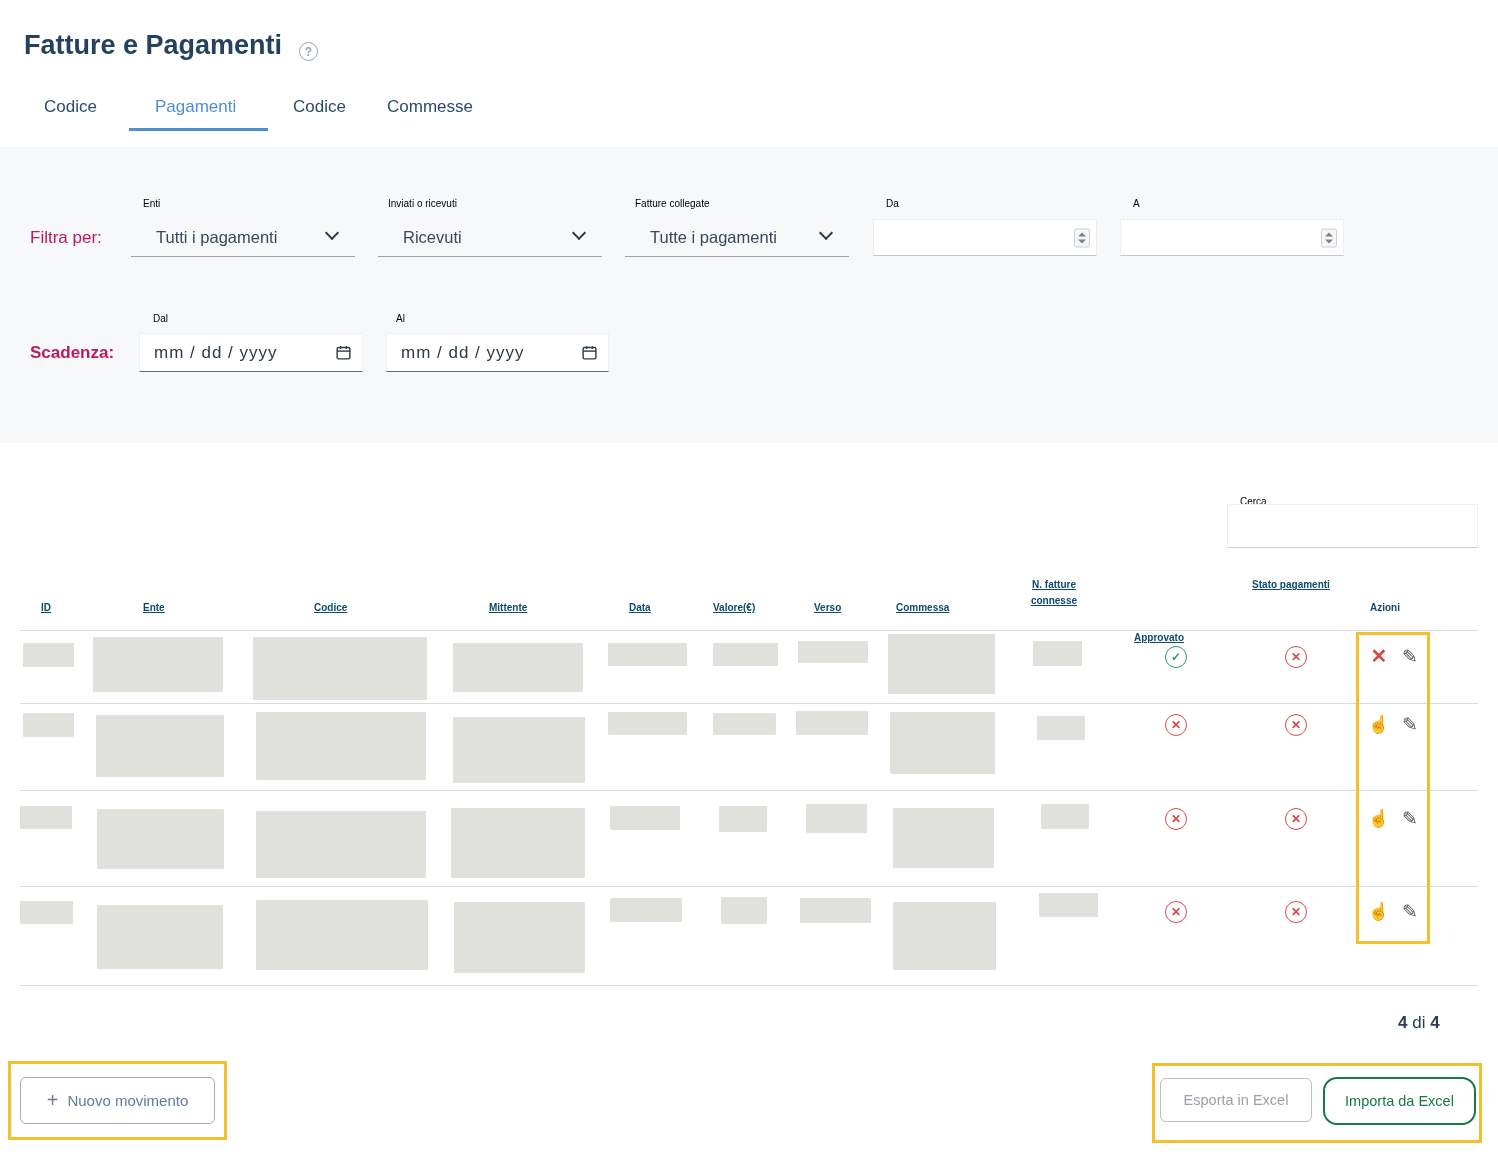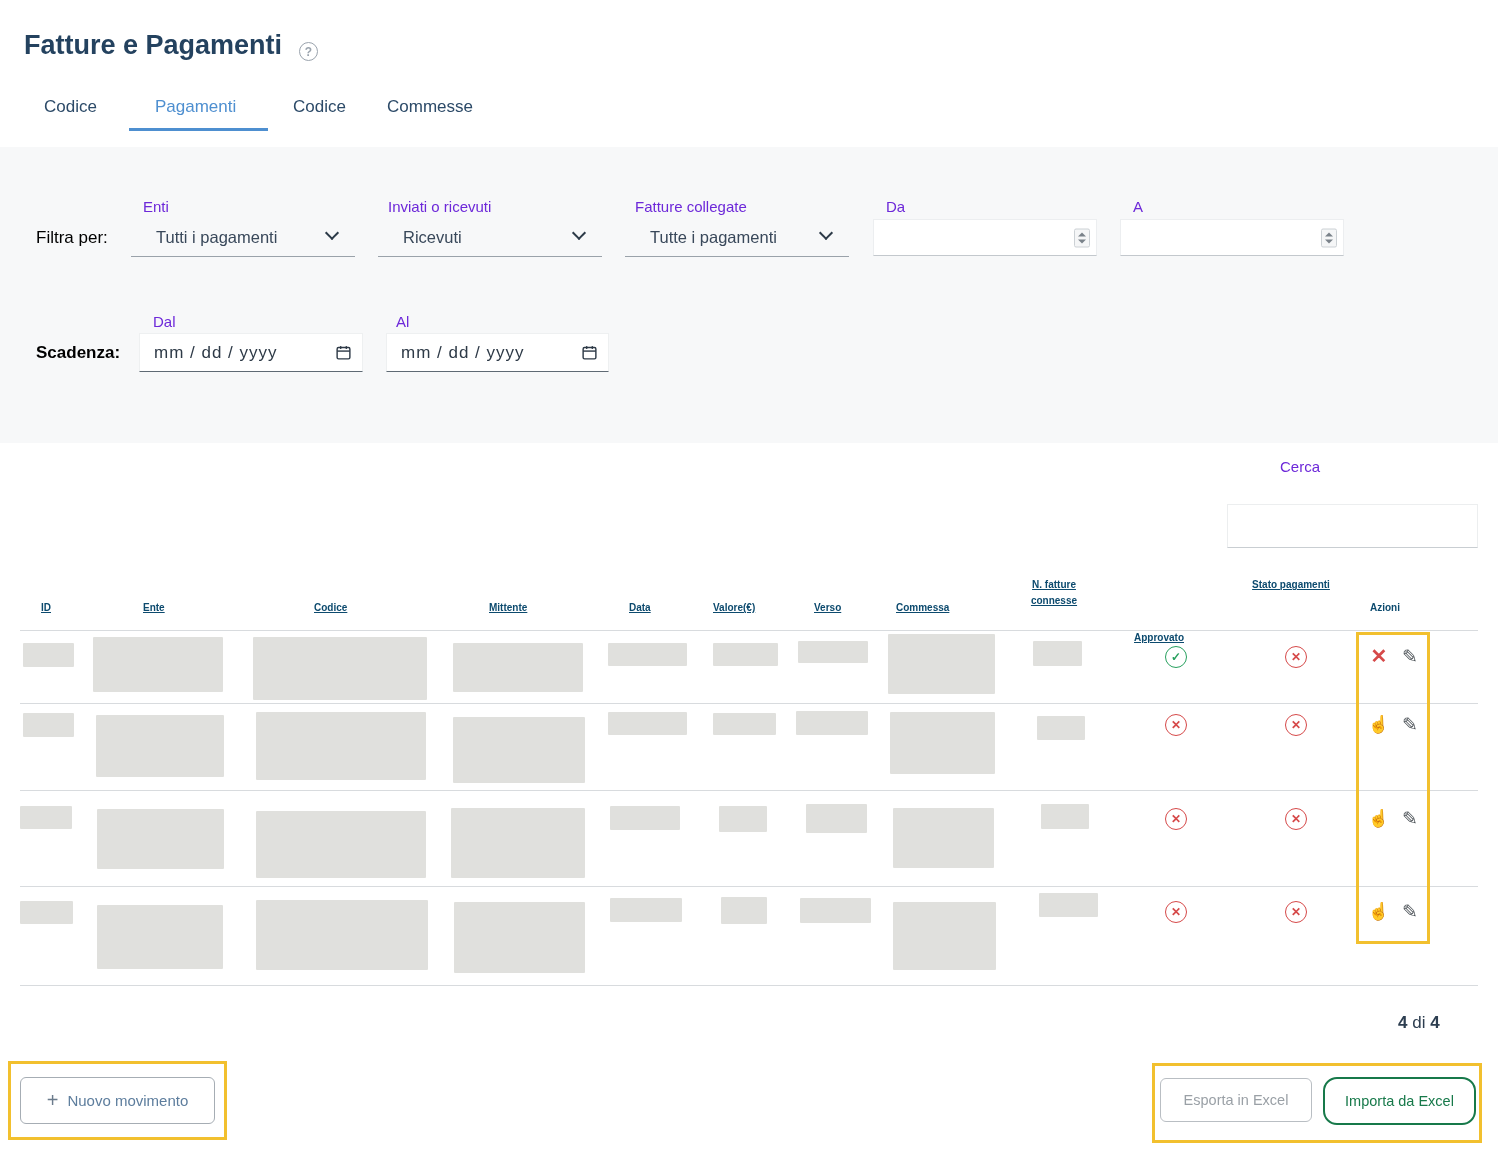--- a/index.html
+++ b/index.html
@@ -11,22 +11,22 @@
   .abs { position:absolute; }
   .title { font-size:27px; font-weight:bold; color:#24425f; }
   .help {
     width:19px; height:19px; border-radius:50%; border:1.5px solid #9aa3ad;
     color:#9aa3ad; font-size:12px; font-weight:bold; display:flex; align-items:center; justify-content:center;
   }
   .tab { font-size:17px; color:#2c4a68; cursor:pointer; }
   .tab.active { color:#4e8fd0; }
   .tab-underline { background:#4e8fd0; }
   .filter-band { background:#f7f8f9; }
-  .filter-label { font-size:17px; color:#000000;margin-left:6px; }
-  .small-label { font-size:15px; color:#6d28d9; }
+  .filter-label { font-size:17px; color:#be185d; }
+  .small-label { font-size:10px; color:#000000; }
   .select-box {
     height:38px; border-bottom:1px solid #9aa2aa; cursor:pointer; background:transparent;
   }
   .select-value { position:absolute; left:25px; top:9px; font-size:16.5px; color:#39485a; white-space:nowrap; }
   .chev {
     position:absolute; right:18px; top:9px; width:10px; height:10px;
     border-right:2.6px solid #2c3a48; border-bottom:2.6px solid #2c3a48; transform:rotate(45deg);
   }
   .num-box { height:37px; background:#ffffff; border:1px solid #eceef0; border-bottom:1px solid #c3c8cd; cursor:text; }
   .stepper {
@@ -135,21 +135,21 @@
     <span class="cal-icon">
       <svg width="17" height="17" viewBox="0 0 24 24" fill="none" stroke="#2e3a47" stroke-width="2">
           <rect x="3" y="5" width="18" height="16" rx="2"></rect>
           <line x1="3" y1="10" x2="21" y2="10"></line>
           <line x1="8" y1="3" x2="8" y2="7"></line>
           <line x1="16" y1="3" x2="16" y2="7"></line>
         </svg>
     </span>
   </div>
 
-  <div class="abs small-label" style="left:1240px; top:458px;margin-left:40px;">Cerca</div>
+  <div class="abs small-label" style="left:1240px; top:496px;">Cerca</div>
   <div class="abs search-box" style="left:1227px; top:504px; width:251px; height:44px;">
     <input class="search-input" type="text" style="">
   </div>
 
   <div class="abs col-header" style="left:41px; top:602px;">ID</div>
   <div class="abs col-header" style="left:143px; top:602px;">Ente</div>
   <div class="abs col-header" style="left:314px; top:602px;">Codice</div>
   <div class="abs col-header" style="left:489px; top:602px;">Mittente</div>
   <div class="abs col-header" style="left:629px; top:602px;">Data</div>
   <div class="abs col-header" style="left:713px; top:602px;">Valore(€)</div>

